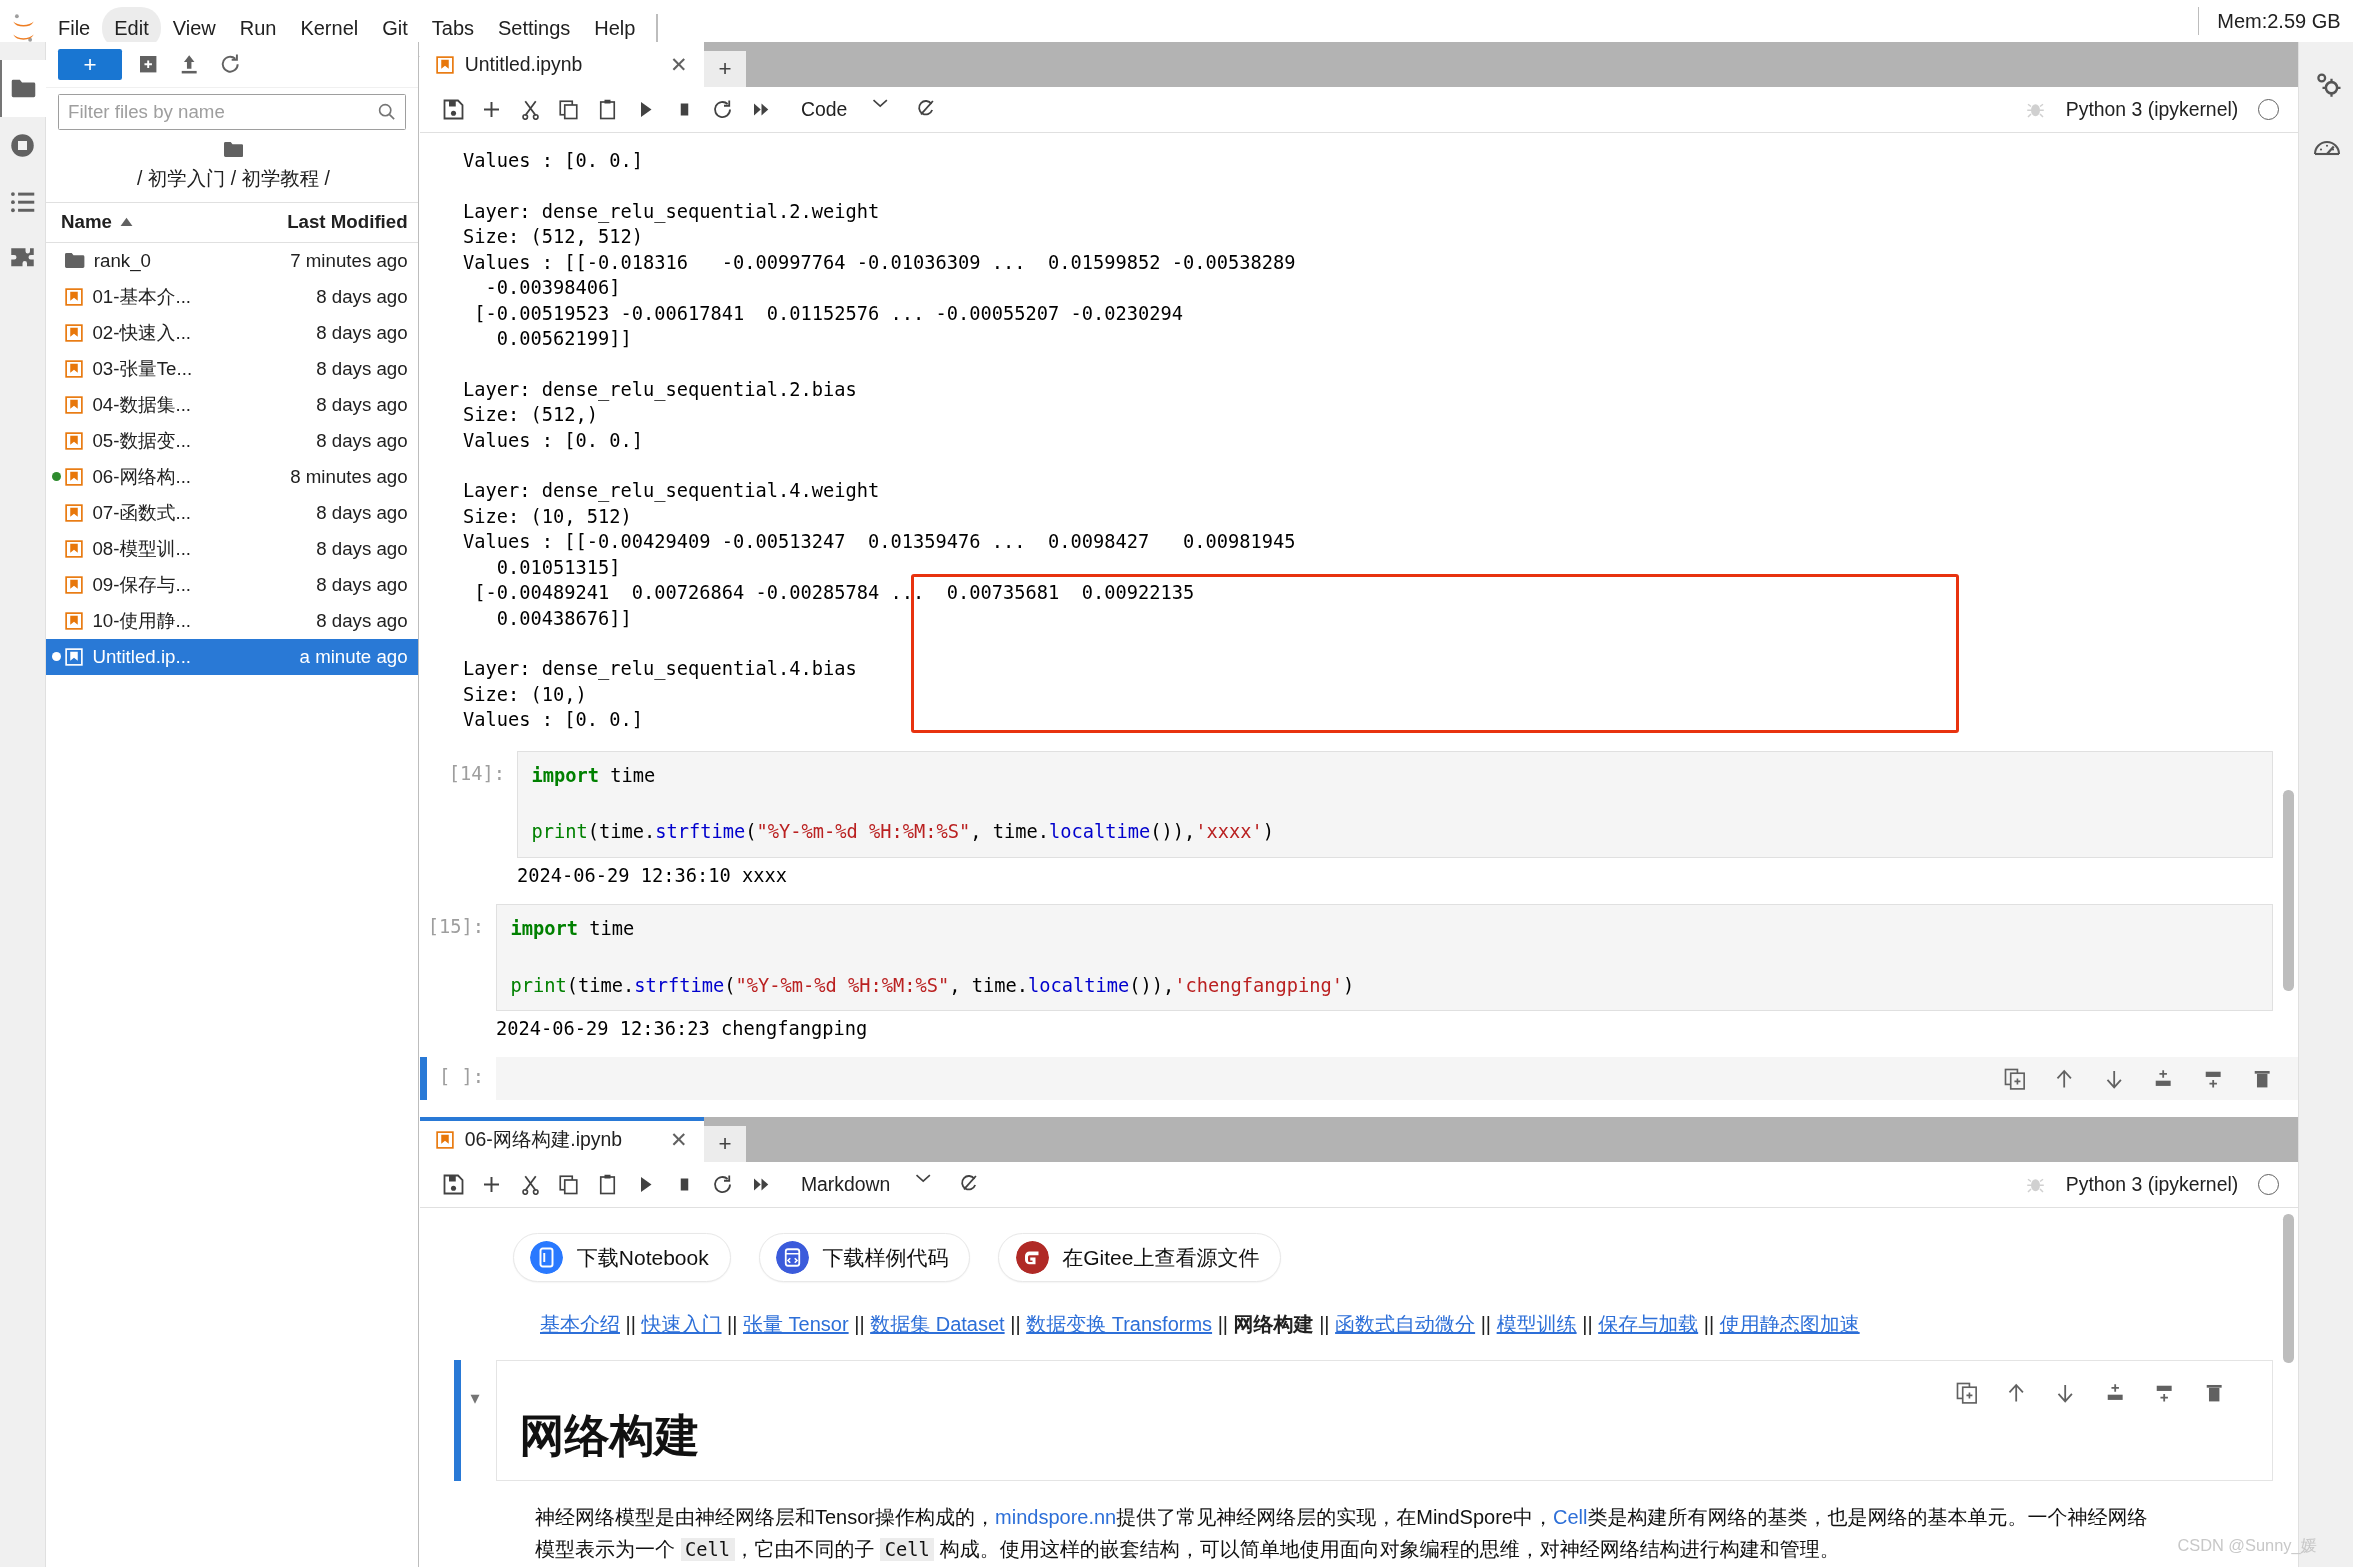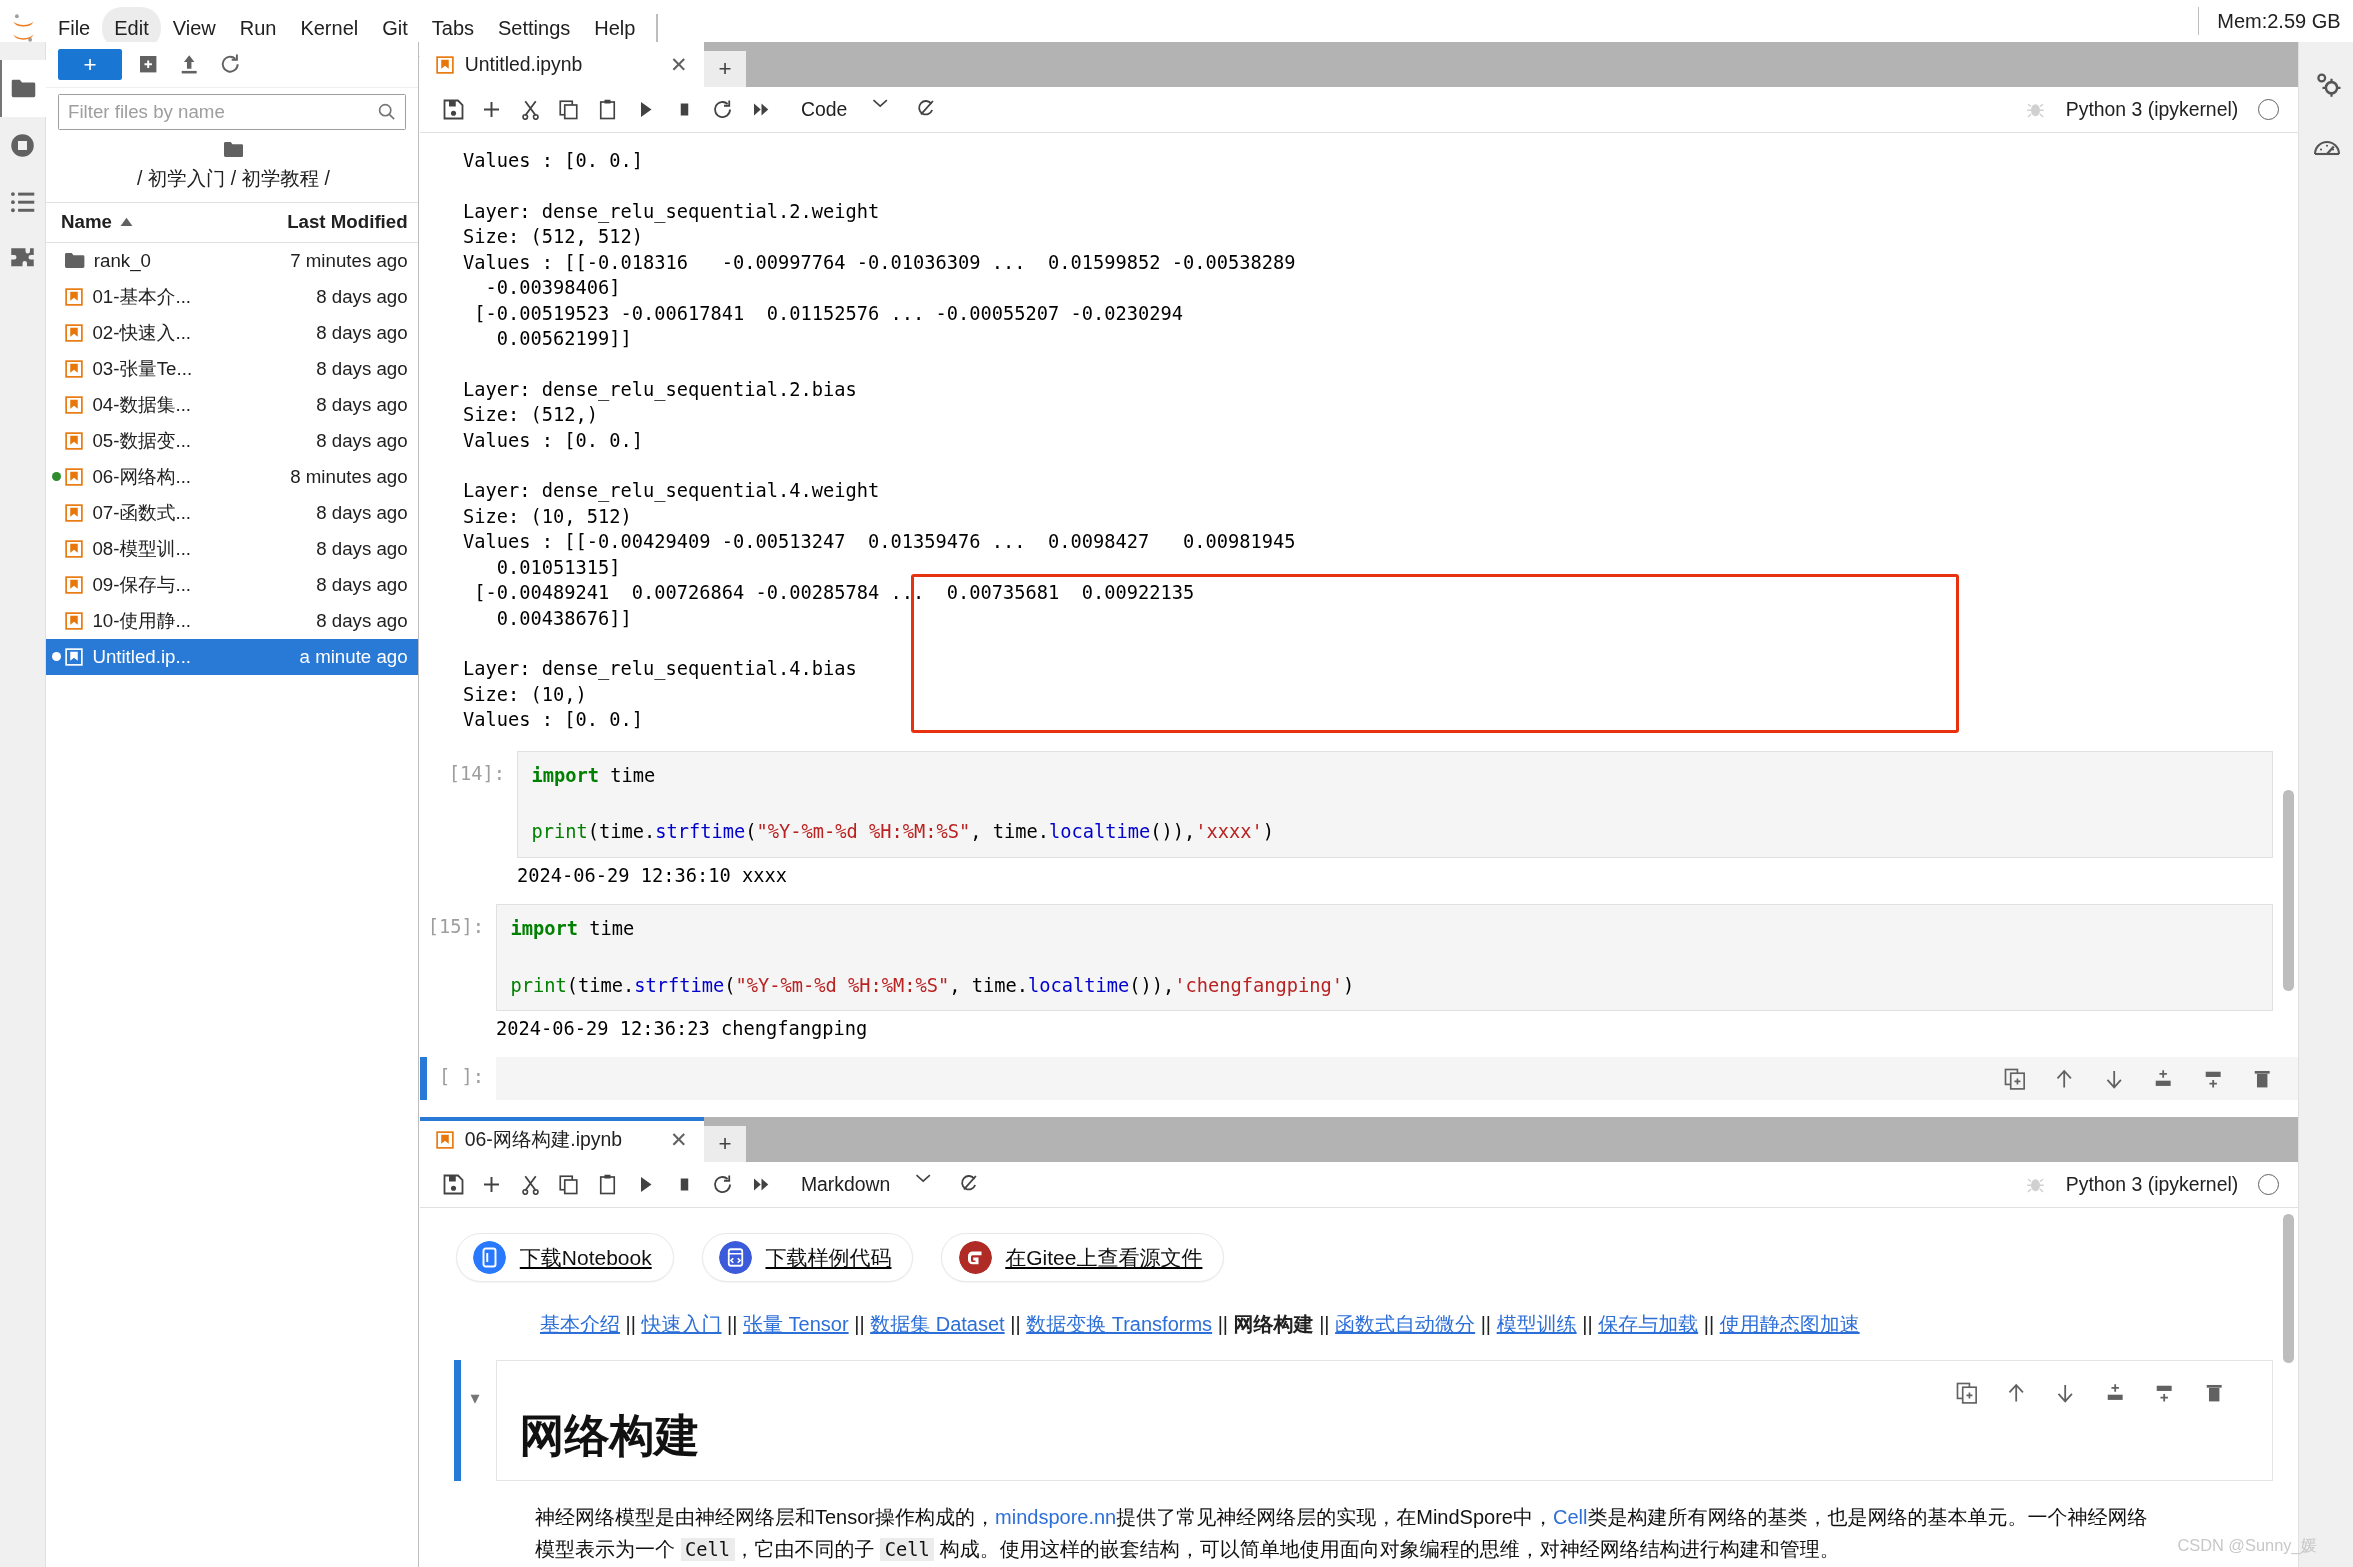--- a/index.html
+++ b/index.html
@@ -173,21 +173,21 @@
 
   
   .md-links {
     font-size: 20px; color: #2d6fd8; padding-left: 120px; line-height: 1.5;
     white-space: nowrap;
   }
   .md-links a { color: #2d6fd8; text-decoration: underline; }
   .md-links .sep { color: #212121; text-decoration:none; }
   .md-links .cur { color: #212121; font-weight: bold; text-decoration: none; }
 
-  .dl-buttons { display: flex; gap: 28px; padding-left: 36px; text-decoration: underline; }
+  .dl-buttons { display: flex; gap: 28px; padding-left: 93px; }
   .dl-btn {
     display: flex; align-items: center; gap: 13.4px; border: 0.7px solid #e8e8e8;
     border-radius: 27px; height: 49px; padding: 0 21px 0 16.4px; background: #fff;
     font-size: 21px; color: #111; cursor: pointer; box-shadow: 0 0.7px 1.5px rgba(0,0,0,.06);
   }
   .dl-ico { width: 33px; height: 33px; border-radius: 50%; flex: none; }
 
   .md-heading {
     font-size: 45px; font-weight: bold; color: #111; line-height: 1.1;
   }

